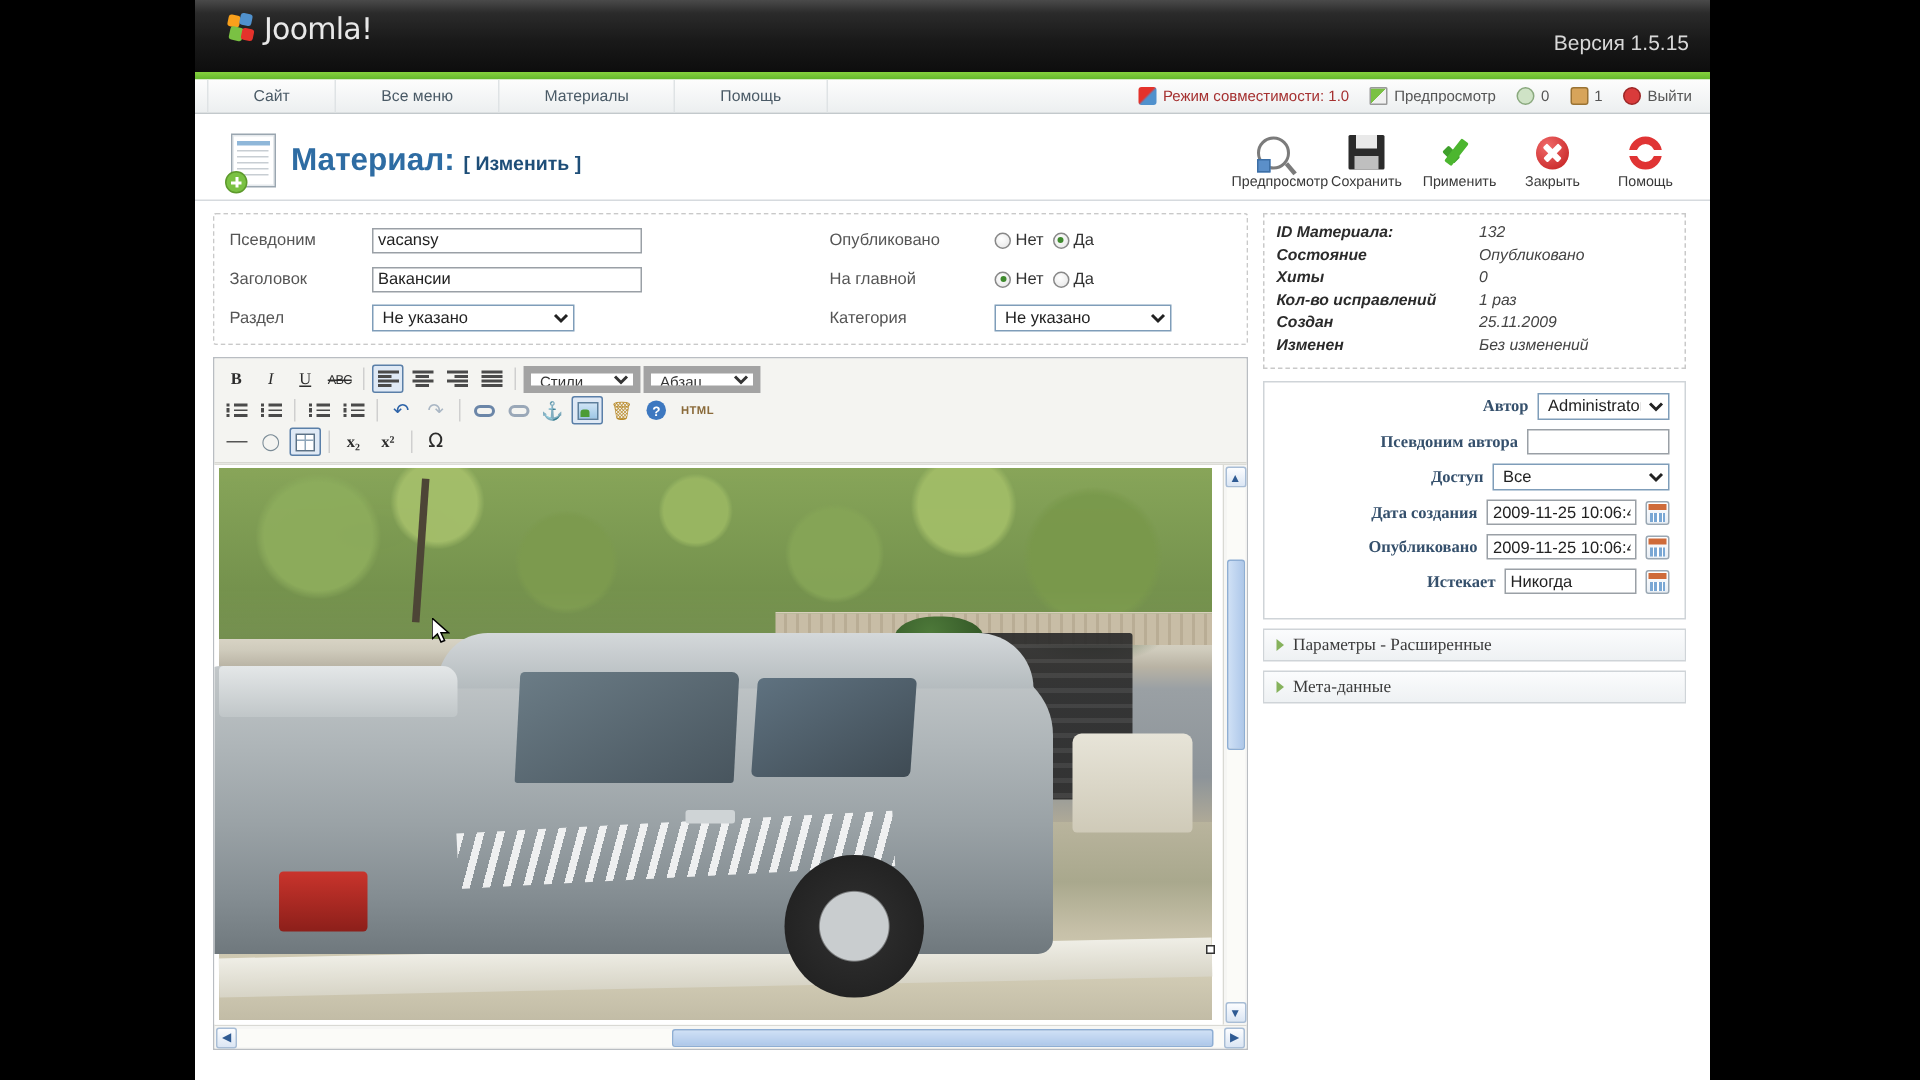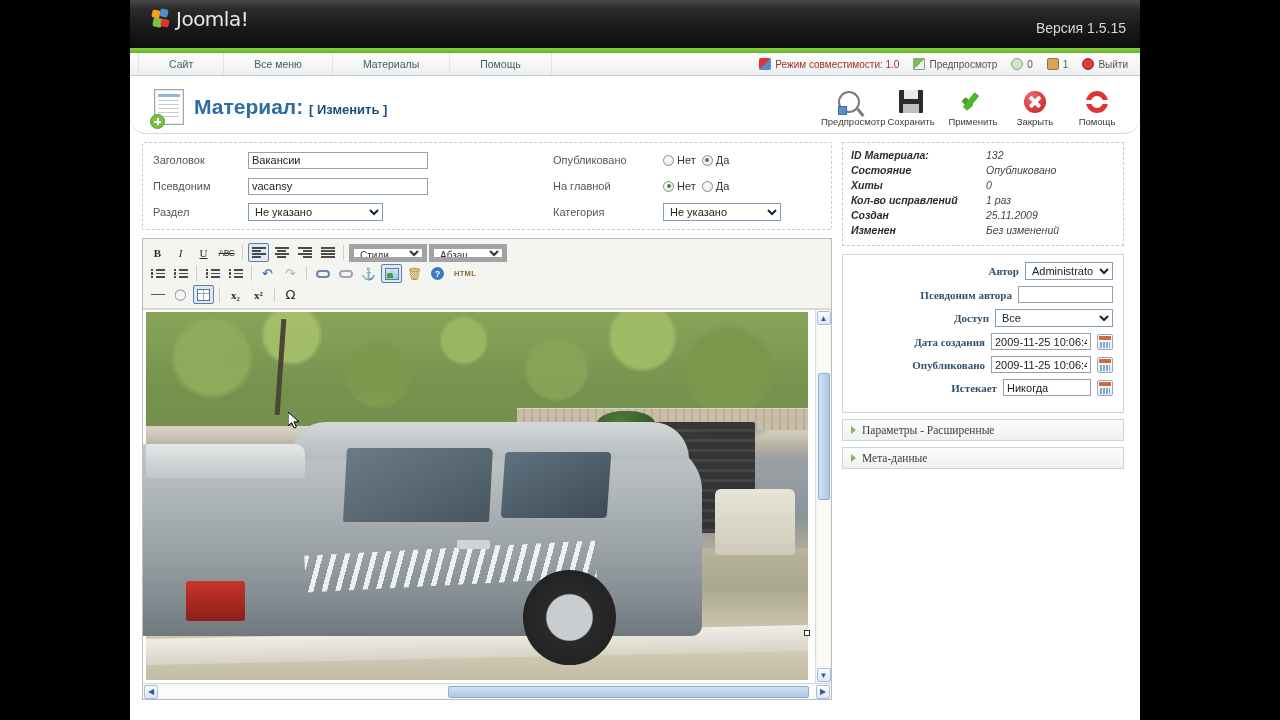--- a/index.html
+++ b/index.html
@@ -70,21 +70,20 @@
   .ic-preview { background:linear-gradient(135deg,#7ac143 50%,#f0f0f0 50%); border:1px solid #999; border-radius:1px; }
   .ic-globe { border-radius:50%; background:#cfe3c6; border:1px solid #8aa97e; }
   .ic-users { background:#d7a45a; border-radius:2px; border:1px solid #9a7334; }
   .ic-logout { border-radius:50%; background:#d93b3b; border:1px solid #9c2626; }
 
   
   .titlerow {
     display:flex; align-items:center; justify-content:space-between;
     padding:8px 14px 4px 24px; border-bottom:1px solid #d6dade;
     height:58px;
-    border-radius:16px;
   }
   .titleleft { display:flex; align-items:center; gap:10px; }
   .doc-icon {
     width:30px; height:36px; background:#fff; border:1px solid #9aa6b0;
     position:relative; box-shadow:0 0 0 1px #e6eaed inset;
   }
   .doc-icon::before {
     content:""; position:absolute; left:3px; top:4px; right:3px; height:3px;
     background:#8fb7d9;
   }
@@ -447,26 +446,26 @@
       </div>
     </div>
 
     <div class="body">
 
       <div class="left">
 
         <div class="formbox">
           <div class="fcol-l">
             <div class="frow">
+              <span class="flabel">Псевдоним</span>
+              <input class="txt w180" value="vacansy" style="">
+            </div>
+            <div class="frow">
               <span class="flabel">Заголовок</span>
               <input class="txt w180" value="Вакансии" style="">
-            </div>
-            <div class="frow">
-              <span class="flabel">Псевдоним</span>
-              <input class="txt w180" value="vacansy" style="">
             </div>
             <div class="frow">
               <span class="flabel">Раздел</span>
               <select class="sel" style="width:135px">
                 <option>Не указано</option>
               </select>
             </div>
           </div>
           <div class="fcol-r">
             <div class="frow">

